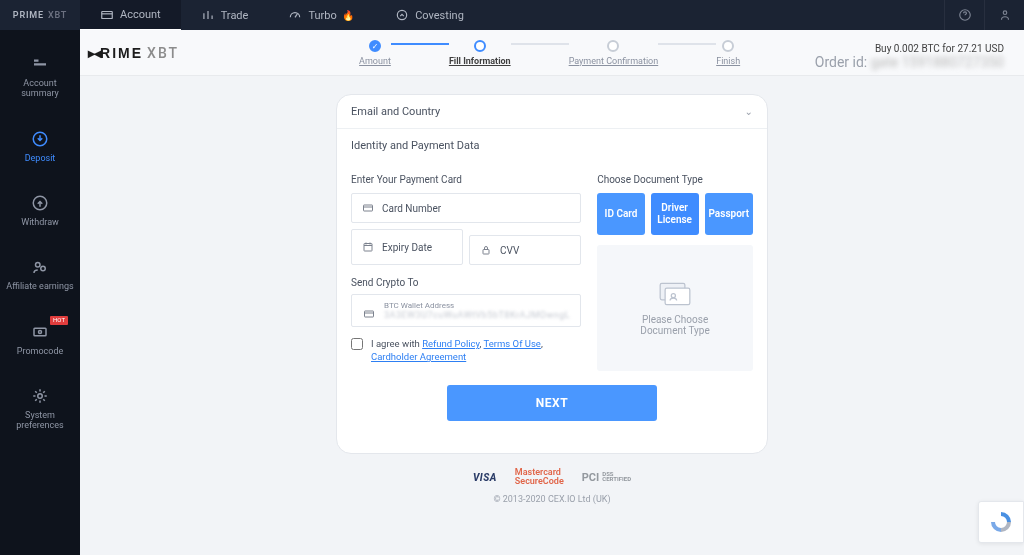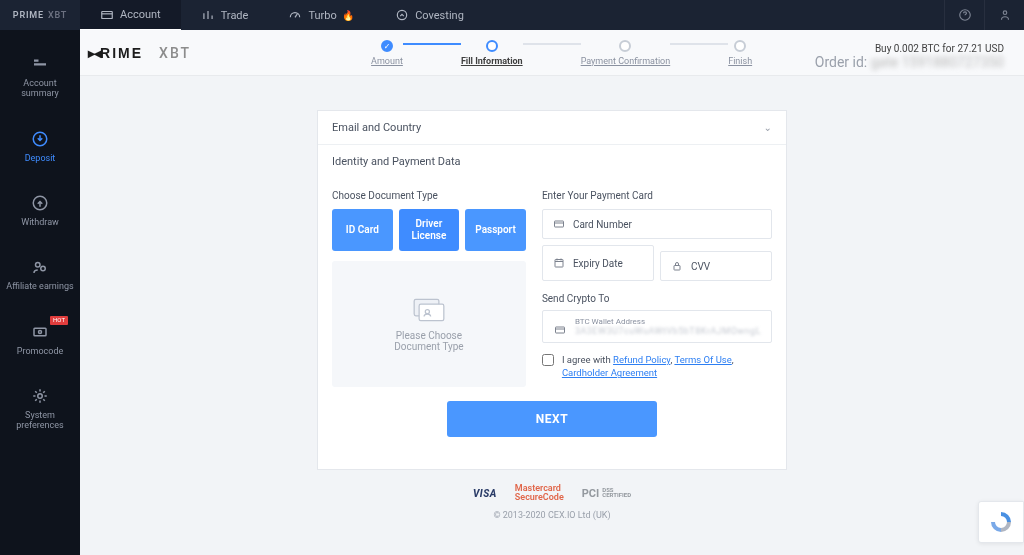--- a/index.html
+++ b/index.html
@@ -22,41 +22,41 @@
 .side-item.active { color: #3f8cff; }
 .side-item.active .ic { color: #3f8cff; }
 .side-item .ic { width: 20px; height: 20px; display: flex; align-items: center; justify-content: center; color: #8f96a5; }
 .side-item svg { width: 18px; height: 18px; }
 .side-item .badge { position: relative; }
 .side-item .badge::after { content: "HOT"; position: absolute; right: -18px; top: -6px; background: #e13d3d; color: #fff; font-size: 6px; padding: 1px 3px; border-radius: 1px; }
 
 
 .main { margin-left: 80px; margin-top: 0; }
 .header-strip { display: flex; align-items: center; height: 46px; padding-left: 8px; padding-right: 20px; border-bottom: 1px solid #e8eaed; background: #f8f9fb; }
-.logo-main { font-size: 14px; font-weight: 700; letter-spacing: 2px; color: #1c1c1c; display: flex; align-items: center; gap: 16px; }
+.logo-main { font-size: 14px; font-weight: 700; letter-spacing: 2px; color: #1c1c1c; display: flex; align-items: center; gap: 4px; }
 .logo-main .thick { font-weight: 900; }
 .logo-main .light { color: #8c8c8c; font-weight: 500; }
 
 .stepper { display: flex; align-items: center; margin-left: 180px; }
 .stepper .step { display: flex; flex-direction: column; align-items: center; position: relative; }
 .stepper .dot { width: 12px; height: 12px; border-radius: 50%; border: 2px solid #c7cdd6; background: #fff; margin-bottom: 4px; position: relative; z-index: 1; }
 .stepper .step.done .dot { border-color: #3f8cff; background: #3f8cff; }
 .stepper .step.done .dot::after { content: "✓"; color: #fff; font-size: 8px; position: absolute; left: 50%; top: 50%; transform: translate(-50%,-50%); }
 .stepper .step.current .dot { border-color: #3f8cff; background: #fff; }
 .stepper .label { font-size: 9px; color: #8a91a0; text-decoration: underline; }
 .stepper .step.current .label { font-weight: 700; color: #3f3f3f; }
 .stepper .line { width: 58px; height: 2px; background: #dfe3ea; margin-top: -18px; }
 .stepper .line.done { background: #3f8cff; }
 
 .order-info { margin-left: auto; text-align: right; }
 .order-info .line1 { font-size: 10px; color: #3f3f3f; margin-top: 8px; }
 .order-info .line2 { font-size: 14px; color: #9aa0ab; }
 .order-info .blur { filter: blur(2.5px); color: #bbb; }
 
-.card { width: 470px; margin: 34px auto 0; background: #fff; border: 1px solid #e4e7ec; border-radius: 0; }
+.card { width: 432px; margin: 18px auto 0; background: #fff; border: 1px solid #e4e7ec; border-radius: 15px; }
 .card-section { padding: 10px 14px; border-bottom: 1px solid #edf0f3; font-size: 11px; color: #4a5260; display: flex; align-items: center; justify-content: space-between; cursor: pointer; }
 .card-section .chev { color: #9aa0ab; font-size: 10px; }
 .card-section.noborder { border-bottom: none; }
 .card-body { padding: 12px 14px 16px; }
 
 .two-col { display: flex; gap: 16px; }
 .col { flex: 1; }
 .col-heading { font-size: 10px; color: #4a5260; margin-bottom: 8px; }
 
 .doc-btns { display: flex; gap: 6px; }
@@ -268,42 +268,20 @@
     <div class="card-section">
       <span>Email and Country</span>
       <span class="chev">⌄</span>
     </div>
     <div class="card-section noborder">
       <span>Identity and Payment Data</span>
     </div>
 
     <div class="card-body">
       <div class="two-col">
-
-        <div class="col">
-          <div class="col-heading">Choose Document Type</div>
-          <div class="doc-btns">
-            <div class="doc-btn">ID Card</div>
-            <div class="doc-btn dl" style="white-space:pre-line">Driver
-License</div>
-            <div class="doc-btn">Passport</div>
-          </div>
-          <div class="upload-zone">
-            <div class="illus">
-              <svg viewBox="0 0 48 34" fill="none" stroke="#bcc3cf" stroke-width="1.5">
-                <rect x="6" y="4" width="30" height="20" rx="2" fill="#eef1f6"></rect>
-                <rect x="12" y="10" width="30" height="20" rx="2" fill="#fff"></rect>
-                <circle cx="22" cy="19" r="2.5"></circle>
-                <path d="M18 25c0-2 2-3 4-3s4 1 4 3"></path>
-              </svg>
-            </div>
-            <div style="white-space:pre-line; text-align:center;">Please Choose
-Document Type</div>
-          </div>
-        </div>
 
         <div class="col">
           <div class="col-heading">Enter Your Payment Card</div>
 
           <div class="field">
             <span class="fic">
               <svg viewBox="0 0 24 24" fill="none" stroke="currentColor" stroke-width="2">
                   <rect x="3" y="6" width="18" height="12" rx="1"></rect>
                   <path d="M3 10h18"></path>
                 </svg>
@@ -346,20 +324,42 @@
             </div>
           </div>
 
           <div class="consent">
             <input type="checkbox" style="">
             <div>
               <span>I agree with </span><span class="lk">Refund Policy</span>, <span class="lk">Terms Of Use</span>, <span class="lk">Cardholder Agreement</span>
             </div>
           </div>
         </div>
+
+        <div class="col">
+          <div class="col-heading">Choose Document Type</div>
+          <div class="doc-btns">
+            <div class="doc-btn">ID Card</div>
+            <div class="doc-btn dl" style="white-space:pre-line">Driver
+License</div>
+            <div class="doc-btn">Passport</div>
+          </div>
+          <div class="upload-zone">
+            <div class="illus">
+              <svg viewBox="0 0 48 34" fill="none" stroke="#bcc3cf" stroke-width="1.5">
+                <rect x="6" y="4" width="30" height="20" rx="2" fill="#eef1f6"></rect>
+                <rect x="12" y="10" width="30" height="20" rx="2" fill="#fff"></rect>
+                <circle cx="22" cy="19" r="2.5"></circle>
+                <path d="M18 25c0-2 2-3 4-3s4 1 4 3"></path>
+              </svg>
+            </div>
+            <div style="white-space:pre-line; text-align:center;">Please Choose
+Document Type</div>
+          </div>
+        </div>
       </div>
 
       <button class="big-btn">NEXT</button>
     </div>
   </div>
 
   <div class="footer-logos">
     <span class="visa-logo">VISA</span>
     <span class="mc-logo">
       <span>Mastercard</span><br>

